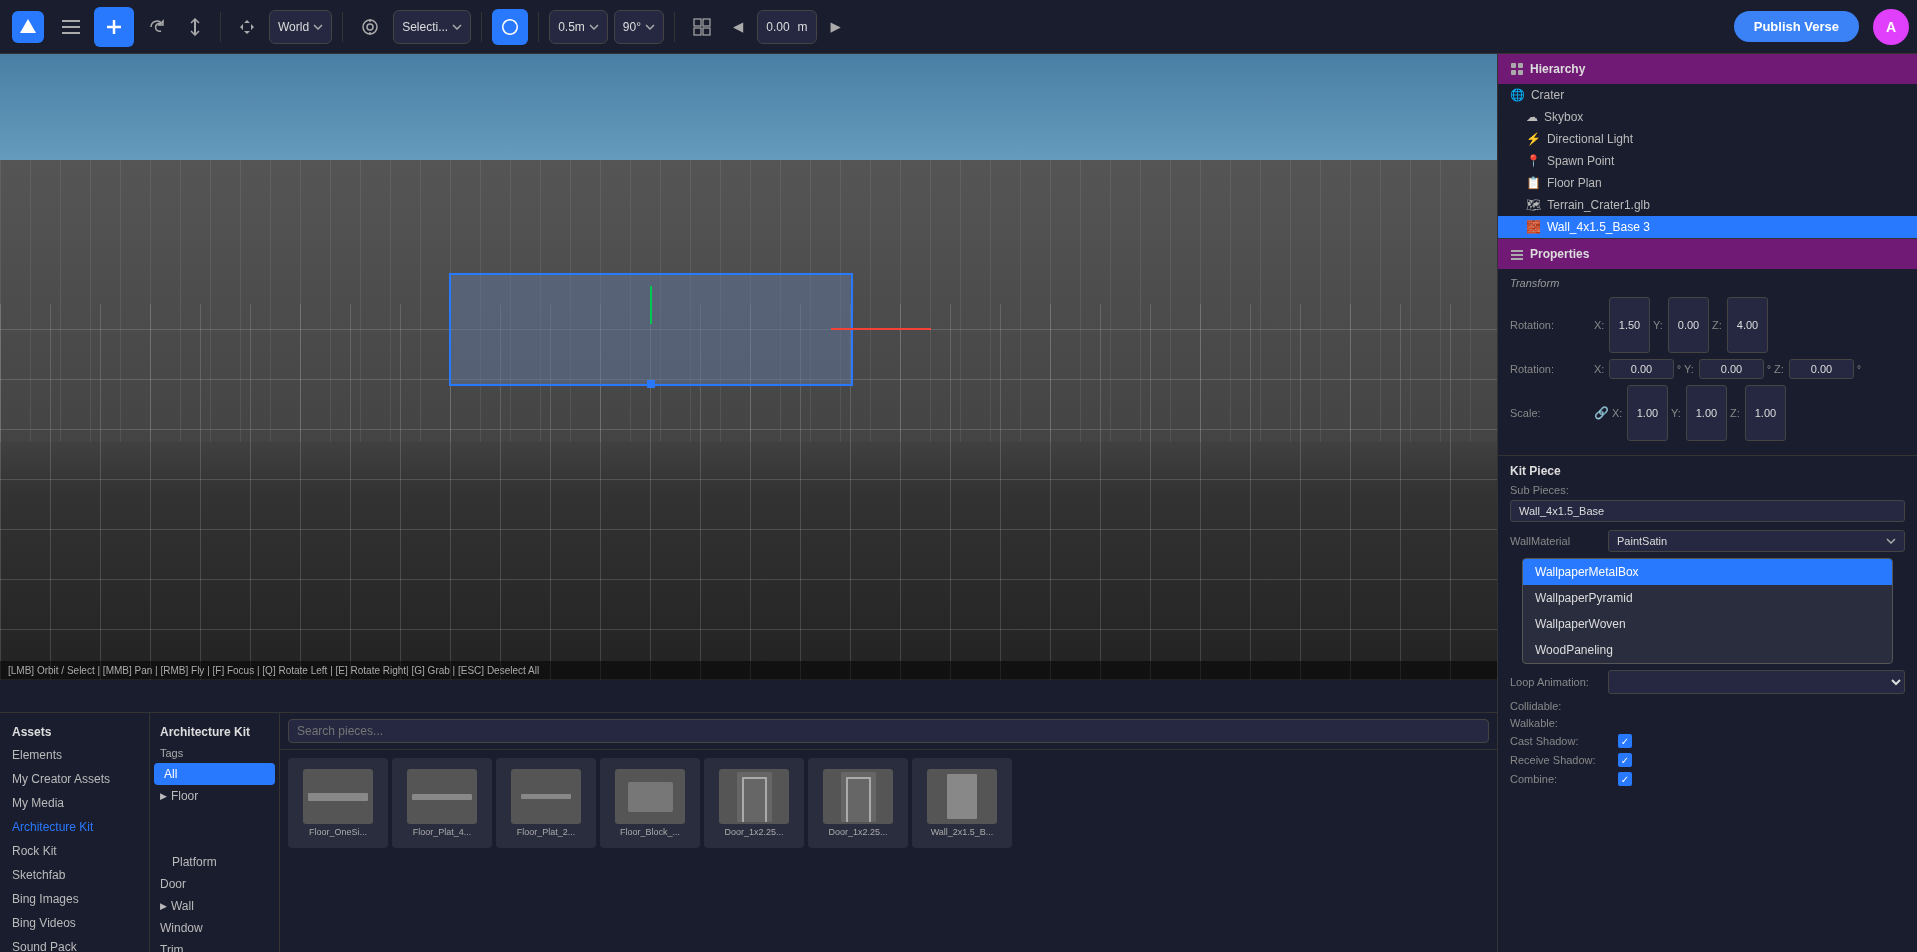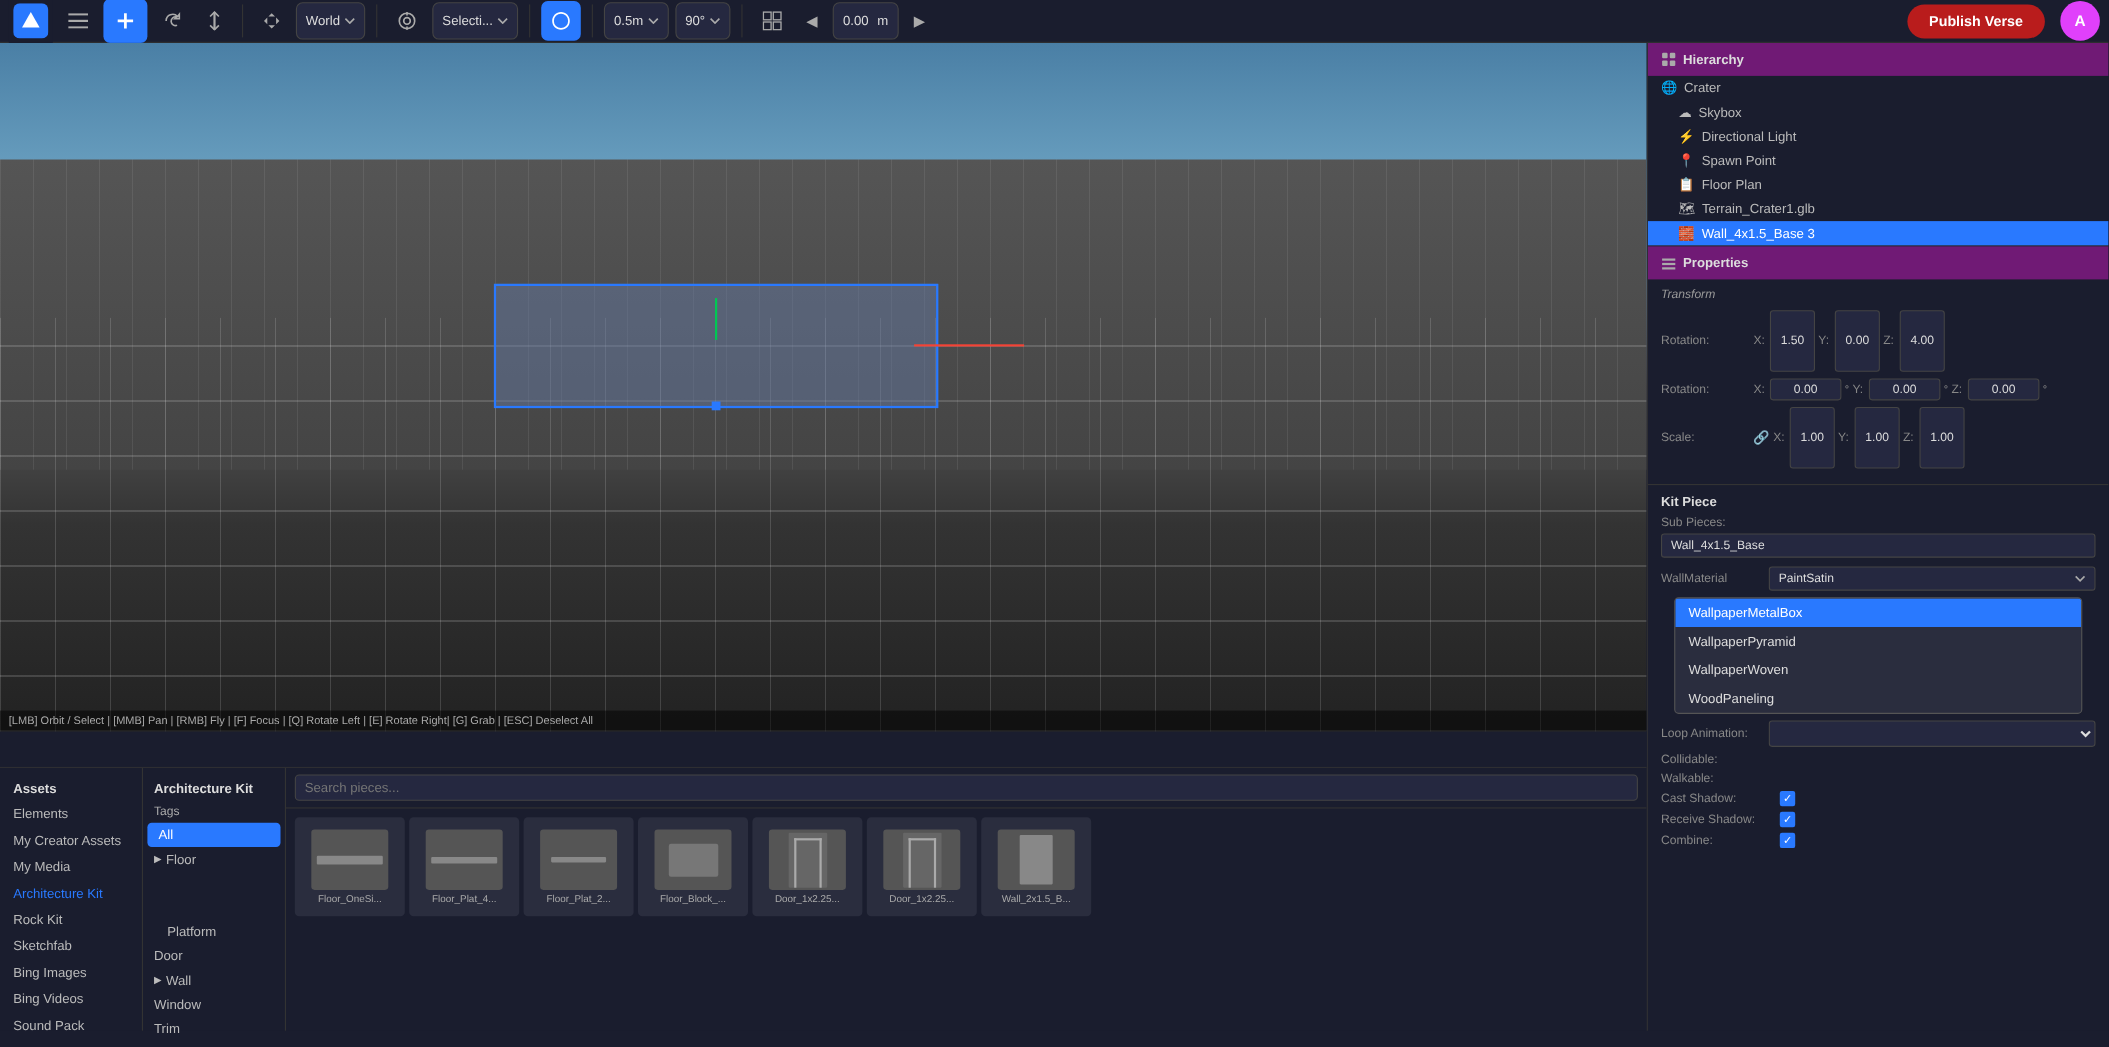--- a/index.html
+++ b/index.html
@@ -1,33 +1,33 @@
 <!DOCTYPE html>
 <html><head>
   <meta charset="utf-8">
   <style>
     * { box-sizing: border-box; margin: 0; padding: 0; }
     body { font-family: -apple-system, BlinkMacSystemFont, 'Segoe UI', sans-serif; background: #1a1d2e; color: #ccc; font-size: 12px; overflow: hidden; width: 1917px; height: 952px; }
 
     
     #toolbar {
-      display: flex; align-items: center; background: #1a1d2e; height: 39px; padding: 0 8px; gap: 6px; border-bottom: 1px solid #333;
+      display: flex; align-items: center; background: #1a1d2e; height: 54px; padding: 0 8px; gap: 6px; border-bottom: 1px solid #333;
     }
     .toolbar-logo { width: 40px; height: 40px; background: #1a1d2e; display: flex; align-items: center; justify-content: center; }
     .toolbar-logo svg { width: 32px; height: 32px; }
     .toolbar-btn {
       background: none; border: none; color: #aaa; cursor: pointer; padding: 6px 8px; border-radius: 4px; display: flex; align-items: center; justify-content: center;
     }
     .toolbar-btn-blue { background: #2979ff; color: white; border-radius: 6px; width: 40px; height: 40px; border: none; cursor: pointer; display: flex; align-items: center; justify-content: center; }
     .toolbar-dropdown {
       display: flex; align-items: center; background: #252840; border: 1px solid #444; border-radius: 6px; padding: 4px 8px; gap: 4px; cursor: pointer; color: #ddd; height: 34px;
     }
     .toolbar-sep { width: 1px; height: 30px; background: #333; margin: 0 4px; }
     .publish-btn {
-      margin-left: auto; background: #b91c1c; color: white; border: none; border-radius: 20px; padding: 8px 20px; cursor: pointer; font-size: 13px; font-weight: 600;
+      margin-left: auto; background: #3b82f6; color: white; border: none; border-radius: 20px; padding: 8px 20px; cursor: pointer; font-size: 13px; font-weight: 600;
     }
     .user-avatar { width: 36px; height: 36px; border-radius: 50%; background: #e040fb; display: flex; align-items: center; justify-content: center; color: white; font-weight: bold; font-size: 14px; margin-left: 8px; }
 
     
     #main { display: flex; height: calc(952px - 54px); }
 
     
     #content-area { flex: 1; display: flex; flex-direction: column; min-width: 0; }
 
     
@@ -41,21 +41,21 @@
     .terrain { position: absolute; bottom: 40%; left: 0; right: 0; height: 40%; background: repeating-linear-gradient(90deg, rgba(255,255,255,0.08) 0px, rgba(255,255,255,0.08) 1px, transparent 1px, transparent 30px), linear-gradient(0deg, #444 0%, #555 100%); }
     .selected-object { position: absolute; top: 35%; left: 30%; width: 27%; height: 18%; border: 2px solid #2979ff; background: rgba(100,120,160,0.5); display: flex; align-items: center; justify-content: center; }
     .transform-handle-y { position: absolute; top: 10%; left: 50%; width: 2px; height: 35%; background: #00c853; transform: translateX(-50%); }
     .transform-handle-x { position: absolute; top: 50%; right: -20%; width: 25%; height: 2px; background: #f44336; transform: translateY(-50%); }
     .transform-dot { width: 8px; height: 8px; background: #2979ff; position: absolute; bottom: -4px; left: 50%; transform: translateX(-50%); }
 
     .viewport-hint { position: absolute; bottom: 0; left: 0; right: 0; background: rgba(0,0,0,0.5); padding: 4px 8px; font-size: 10px; color: #aaa; }
 
     
     #bottom-panel { height: 240px; background: #1a1d2e; border-top: 1px solid #333; display: flex; }
-    .assets-left { width: 130px; border-right: 1px solid #333; display: flex; flex-direction: column; padding: 8px 0; flex-shrink: 0; }
+    .assets-left { width: 150px; border-right: 1px solid #333; display: flex; flex-direction: column; padding: 8px 0; flex-shrink: 0; }
     .assets-left .panel-title { padding: 4px 12px; font-size: 12px; font-weight: 600; color: #ddd; }
     .assets-left .asset-item { padding: 5px 12px; cursor: pointer; color: #bbb; }
     .assets-left .asset-item.active { color: #2979ff; }
 
     .assets-mid { width: 130px; border-right: 1px solid #333; display: flex; flex-direction: column; padding: 8px 0; flex-shrink: 0; }
     .assets-mid .panel-title { padding: 4px 10px; font-size: 12px; color: #aaa; }
     .tag-item { padding: 4px 10px; cursor: pointer; color: #bbb; font-size: 12px; display: flex; align-items: center; gap: 4px; }
     .tag-item.active { background: #2979ff; color: white; border-radius: 4px; margin: 0 4px; }
     .tag-item .chevron { font-size: 9px; }
 

